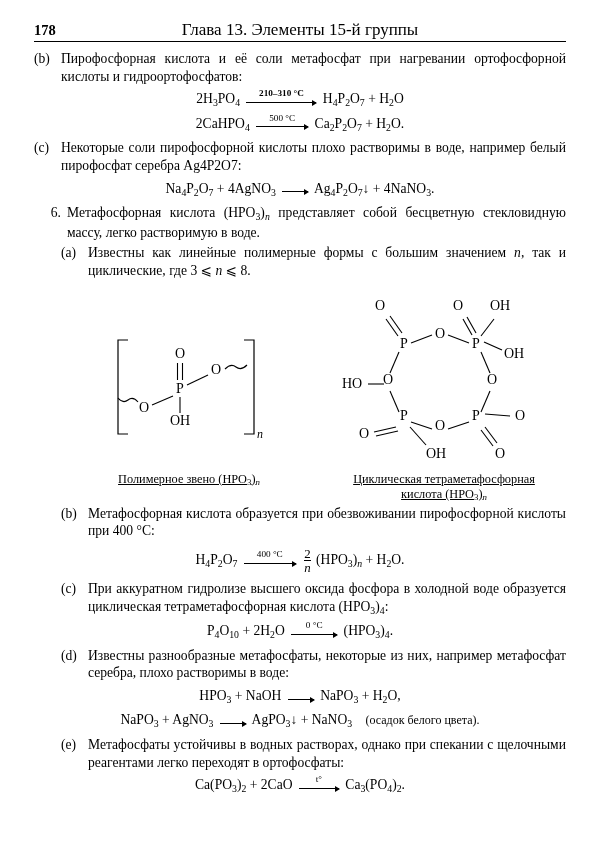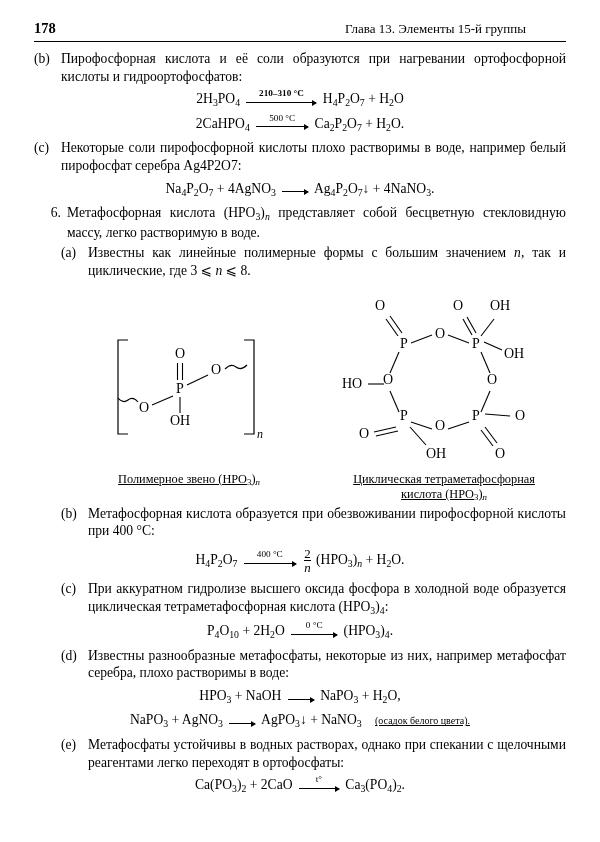--- a/index.html
+++ b/index.html
@@ -32,22 +32,22 @@
     display: flex;
     align-items: baseline;
   }
   .header .pageno {
     font-size: 14.5px;
     font-weight: bold;
     width: 40px;
   }
   .header .chapter {
     flex: 1;
-    text-align: right;
-    font-size: 13px;
+    text-align: center;
+    font-size: 17px;
     padding-right: 40px;
   }
   .rule {
     position: absolute;
     top: 41px;
     left: 34px;
     right: 34px;
     border-top: 1px solid #000;
     height: 0;
   }
@@ -208,21 +208,21 @@
   <div class="header">
     <div class="pageno">178</div>
     <div class="chapter">Глава 13. Элементы 15-й группы</div>
   </div>
   <div class="rule"></div>
 
   <div class="content">
 
     <div class="item">
       <div class="marker">(b)</div>
-      <div class="body">Пирофосфорная кислота и её соли образуются при нагревании ортофосфорной кислоты и гидроортофосфатов:</div>
+      <div class="body">Пирофосфорная кислота и её соли метафосфат при нагревании ортофосфорной кислоты и гидроортофосфатов:</div>
     </div>
 
     <div class="eqline">
       <span>2H<sub>3</sub>PO<sub>4</sub></span>
       <span class="arrow w70">
         <span class="lbl">210–310 °C</span>
         <span class="shaft"></span><span class="head"></span>
       </span>
       <span>H<sub>4</sub>P<sub>2</sub>O<sub>7</sub> + H<sub>2</sub>O</span>
     </div>
@@ -392,21 +392,21 @@
     <div class="eqline">
       <span>HPO<sub>3</sub> + NaOH</span>
       <span class="plainarrow"><span class="shaft"></span><span class="head"></span></span>
       <span>NaPO<sub>3</sub> + H<sub>2</sub>O,</span>
     </div>
 
     <div class="eqline">
       <span>NaPO<sub>3</sub> + AgNO<sub>3</sub></span>
       <span class="plainarrow"><span class="shaft"></span><span class="head"></span></span>
       <span>AgPO<sub>3</sub>↓ + NaNO<sub>3</sub></span>
-      <span style="font-size:10px; margin-left:10px;text-decoration:underline;">(осадок белого цвета).</span>
+      <span style="font-size:12px; margin-left:10px;">(осадок белого цвета).</span>
     </div>
 
     <div class="item sub">
       <div class="marker">(e)</div>
       <div class="body">Метафосфаты устойчивы в водных растворах, однако при спекании с щелочными реагентами легко переходят в ортофосфаты:</div>
     </div>
 
     <div class="eqline">
       <span>Ca(PO<sub>3</sub>)<sub>2</sub> + 2CaO</span>
       <span class="arrow w40">

